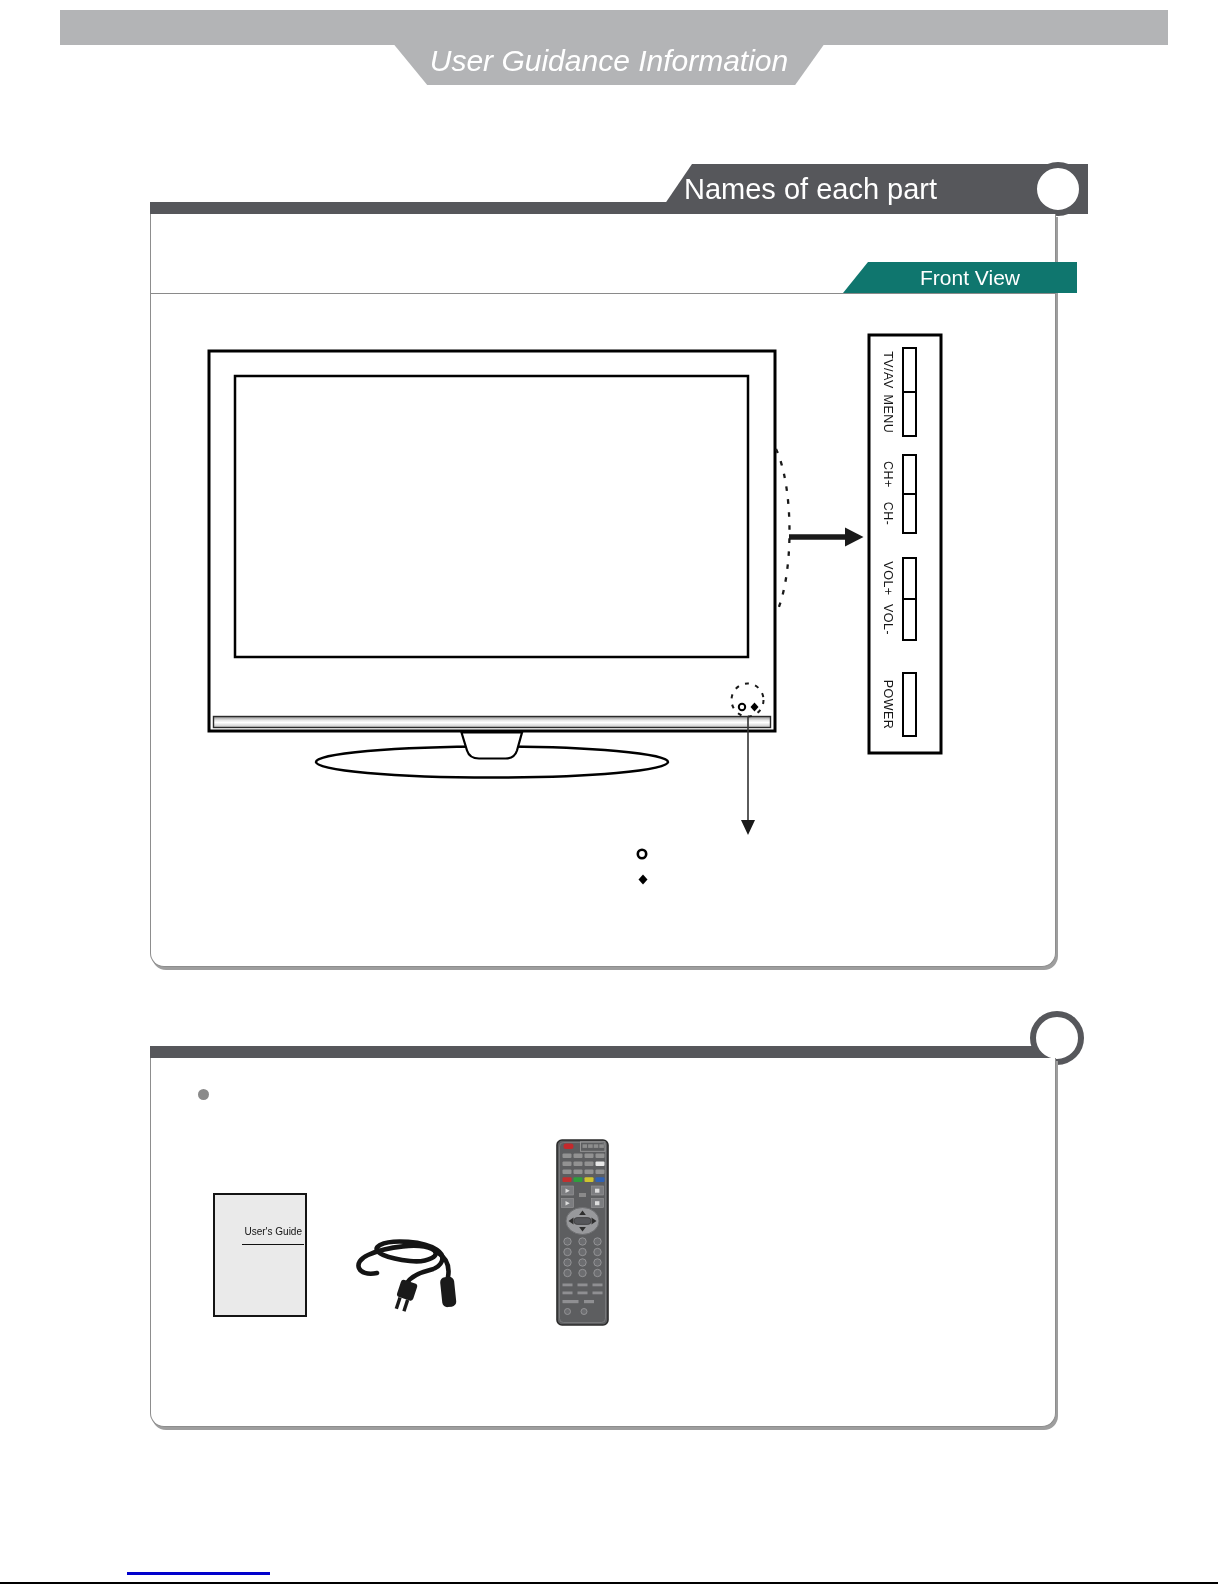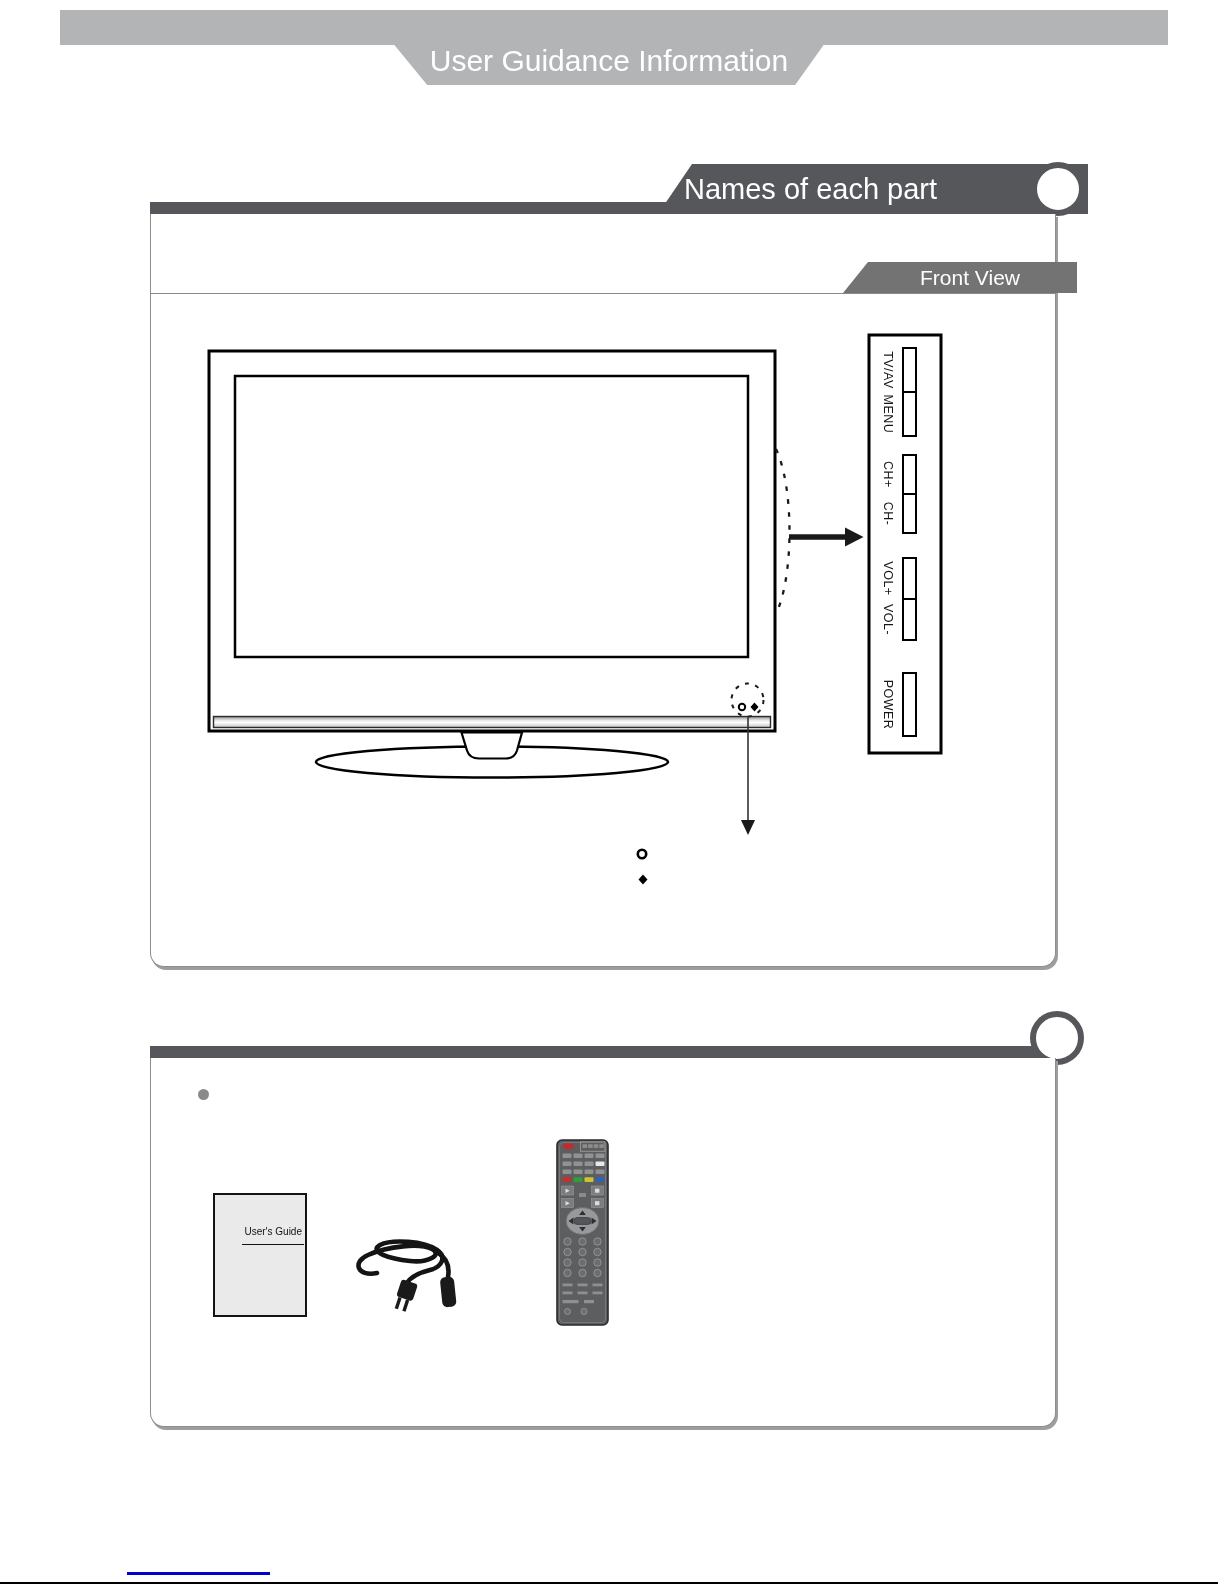--- a/index.html
+++ b/index.html
@@ -4,38 +4,38 @@
 <style>
   html,body{margin:0;padding:0;background:#fff;}
   #page{position:relative;width:1225px;height:1585px;background:#fff;overflow:hidden;
         font-family:"Liberation Sans",sans-serif;}
   .abs{position:absolute;}
   
   .hdr-bar{left:60px;top:10px;width:1108px;height:35px;background:#b3b4b6;}
   .hdr-trap{left:390px;top:45px;width:438px;height:40px;background:#b3b4b6;
             clip-path:polygon(1% 0,99% 0,92.5% 100%,8.5% 100%);}
   .hdr-title{left:390px;top:39px;width:438px;height:44px;line-height:44px;text-align:center;
-             color:#fff;font-size:30px;}
+             color:#fff;font-size:30px;font-style:italic;}
   
   .tab-dark{background:#56575b;color:#fff;}
   .tab-names{left:658px;top:164px;width:404px;height:50px;line-height:50px;font-size:29px;
              text-align:left;clip-path:polygon(34px 0,100% 0,100% 100%,0 100%);padding-left:26px;}
   .bar-names{left:150px;top:202px;width:907px;height:12px;background:#56575b;}
   .tab-acc{left:795px;top:1014px;width:267px;height:44px;line-height:44px;font-size:28px;
            text-align:center;clip-path:polygon(28px 0,100% 0,100% 100%,0 100%);padding-left:22px;}
   .bar-acc{left:150px;top:1046px;width:907px;height:12px;background:#56575b;}
   .tab-circle{width:42px;height:42px;border-radius:50%;background:#fff;border:6px solid #56575b;}
   .circ-names{left:1031px;top:162px;}
   .circ-acc{left:1030px;top:1011px;}
   
   .cbox{border:1.6px solid #8d8d8d;border-top:none;border-radius:0 0 14px 14px;
         box-shadow:2px 3px 0 #9e9e9e;background:#fff;}
   .box1{left:150px;top:214px;width:904px;height:752px;}
   .box2{left:150px;top:1058px;width:904px;height:368px;}
-  .tab-frontview{left:843px;top:262px;width:214px;height:31px;line-height:31px;background:#737373;
+  .tab-frontview{left:843px;top:262px;width:214px;height:31px;line-height:31px;background:#0f766e;
                  color:#fff;font-size:21px;text-align:center;padding-left:20px;
                  clip-path:polygon(25px 0,100% 0,100% 100%,0 100%);}
   .fv-line{left:151px;top:293px;width:905px;height:0;border-top:1.6px solid #8a8a8a;}
   
   .note-bullet{left:198px;top:1089px;width:11px;height:11px;border-radius:50%;background:#8a8a8a;}
   .note-text{left:218px;top:1085px;width:760px;font-size:17px;color:#1b1b1b;}
   .uguide{left:213px;top:1193px;width:90px;height:120px;background:#eaeaea;border:2px solid #141414;}
   .uguide-label{position:absolute;right:3px;top:31px;font-size:10px;color:#111;margin-left:16px;}
   .uguide-line{position:absolute;left:27px;right:1px;top:49px;height:0;border-top:1.6px solid #111;}
   

